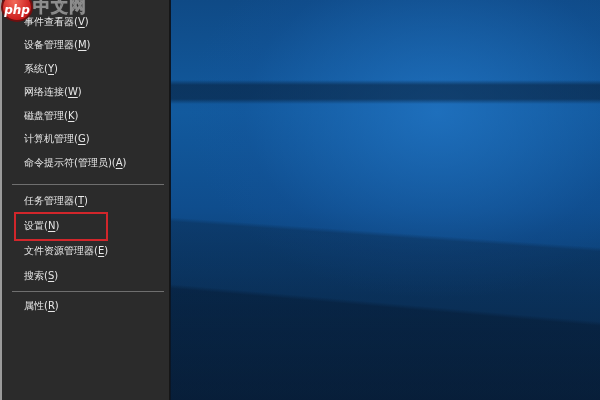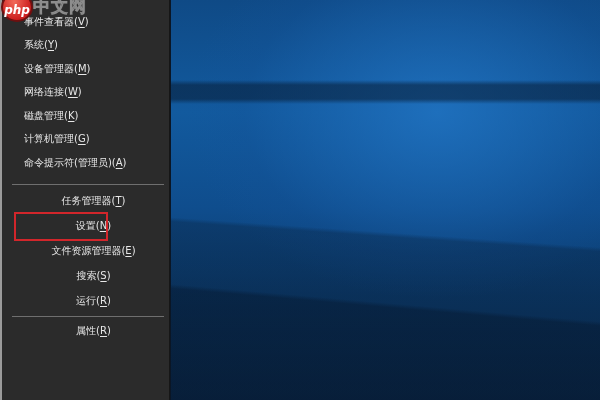--- a/index.html
+++ b/index.html
@@ -40,21 +40,21 @@
     z-index: 2;
   }
   .menu-item {
     position: relative;
     display: flex; align-items: center;
     height: 23.5px;
     padding-left: 22px; padding-right: 6px;
     color: #e8e8e8; font-size: 10px; white-space: nowrap;
     cursor: default;
   }
-  .menu-item.tall { height: 25px; justify-content: center; }
+  .menu-item.tall { height: 25px; }
   .menu-item u { text-decoration: underline; text-underline-offset: 2px; }
   .menu-sep { height: 1px; background: #6f6f6f; }
   .menu-sep.sep-1 { margin: 9px 5px 4px 10px; }
   .menu-sep.sep-2 { margin: 2px 5px 2px 10px; }
 
   .red-box {
     position: absolute; left: 12px; top: -2px;
     width: 90px; height: 25px;
     border: 2px solid #d2262b;
     pointer-events: none;
@@ -96,24 +96,24 @@
 <div id="screen">
 
   <div id="desktop"></div>
 
   <div id="menu">
     <div id="menu-items">
         <div class="menu-item">
           <span>事件查看器(<u>V</u>)</span>
         </div>
         <div class="menu-item">
-          <span>系统(<u>Y</u>)</span>
+          <span>设备管理器(<u>M</u>)</span>
         </div>
         <div class="menu-item">
-          <span>设备管理器(<u>M</u>)</span>
+          <span>系统(<u>Y</u>)</span>
         </div>
         <div class="menu-item">
           <span>网络连接(<u>W</u>)</span>
         </div>
         <div class="menu-item">
           <span>磁盘管理(<u>K</u>)</span>
         </div>
         <div class="menu-item">
           <span>计算机管理(<u>G</u>)</span>
         </div>
@@ -127,23 +127,20 @@
         <div class="menu-item tall">
           <span>设置(<u>N</u>)</span>
           <div class="red-box"></div>
         </div>
         <div class="menu-item tall">
           <span>文件资源管理器(<u>E</u>)</span>
         </div>
         <div class="menu-item tall">
           <span>搜索(<u>S</u>)</span>
         </div>
-        <div class="menu-item tall">
-          <span>运行(<u>R</u>)</span>
-        </div>
         <div class="menu-sep sep-2"></div>
         <div class="menu-item tall">
           <span>属性(<u>R</u>)</span>
         </div>
       </div>
   </div>
 
   <div id="watermark">
     <div class="logo-oval">
       <span>php</span>

